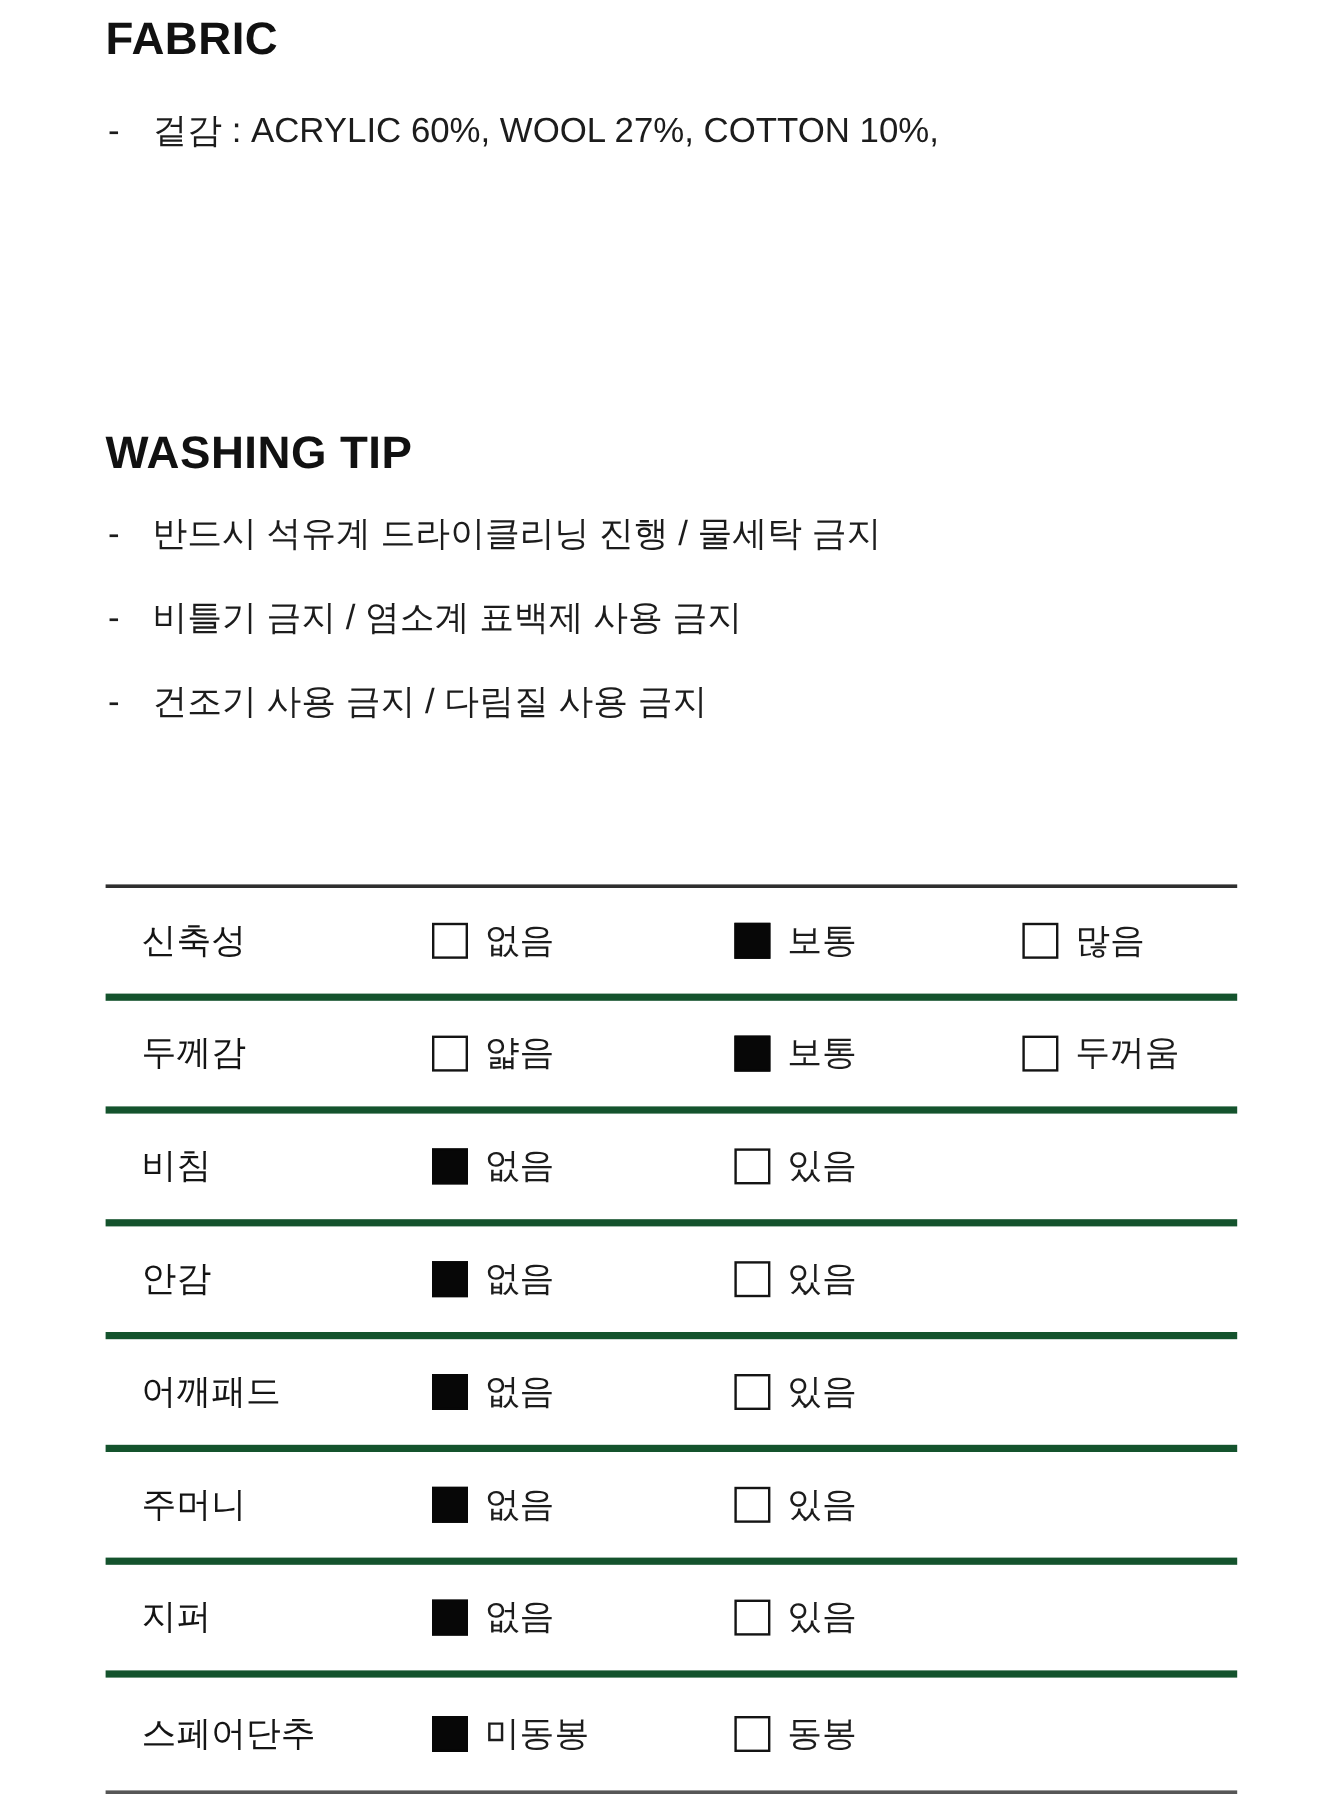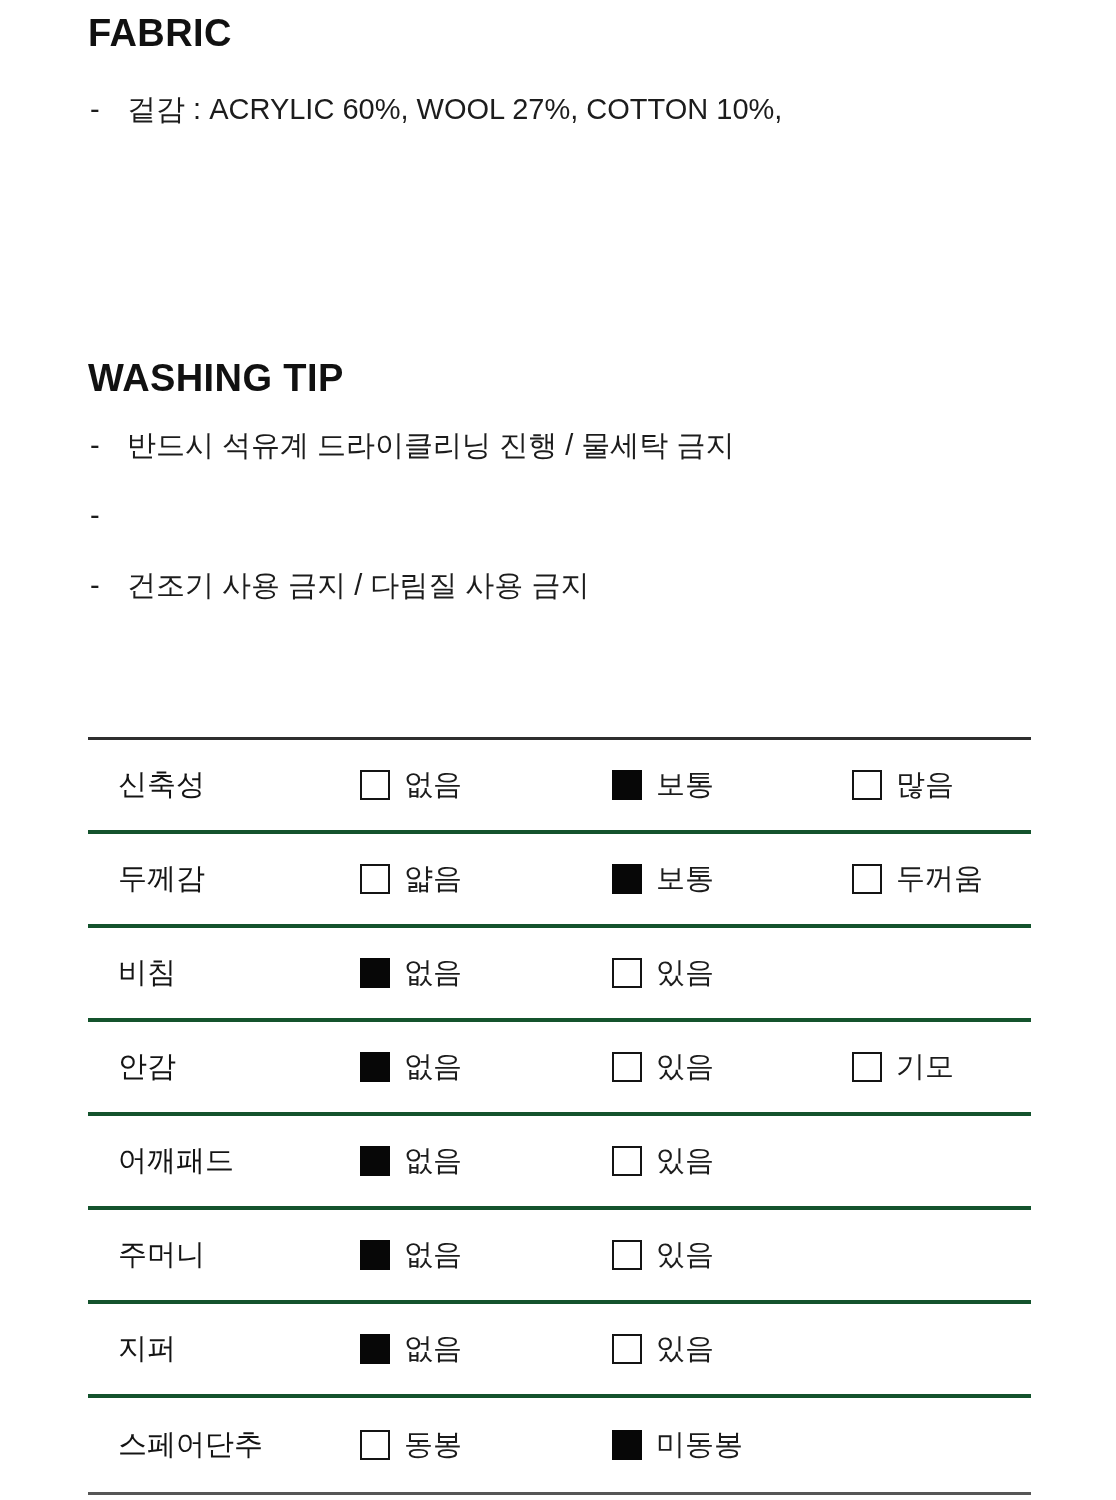--- a/index.html
+++ b/index.html
@@ -56,21 +56,21 @@
     left: 88px; top: 737px;
     width: 943px;
     border-top: 3px solid #2f2f2f;
     border-bottom: 3px solid #565656;
   }
   .spec-row {
     display: grid;
     grid-template-columns: 272px 252px 240px 1fr;
     align-items: center;
     height: 94px;
-    border-bottom: 4px solid #14532d;
+    border-bottom: 6px solid #14532d;
   }
   .spec-row:last-child { border-bottom: none; }
   .spec-label {
     padding-left: 30px;
     font-size: 29px;
     font-weight: 500;
     color: #141414;
   }
   .spec-option {
     display: flex;
@@ -106,20 +106,21 @@
 
   <h2 class="section-title" id="washing-title">WASHING TIP</h2>
 
   <div id="washing-items">
       <div class="bullet">
         <span class="dash">-</span>
         <span>반드시 석유계 드라이클리닝 진행 / 물세탁 금지</span>
       </div>
       <div class="bullet">
         <span class="dash">-</span>
+        <span>비틀기 금지 / 염소계 표백제 사용 금지</span>
       </div>
       <div class="bullet">
         <span class="dash">-</span>
         <span>건조기 사용 금지 / 다림질 사용 금지</span>
       </div>
     </div>
 
   <div id="spec-table">
       <div class="spec-row">
         <div class="spec-label">신축성</div>
@@ -165,24 +166,20 @@
       <div class="spec-row">
         <div class="spec-label">안감</div>
         <div class="spec-option">
           <span class="checkbox checked"></span>
           <span>없음</span>
         </div>
         <div class="spec-option">
           <span class="checkbox"></span>
           <span>있음</span>
         </div>
-        <div class="spec-option">
-          <span class="checkbox"></span>
-          <span>기모</span>
-        </div>
       </div>
       <div class="spec-row">
         <div class="spec-label">어깨패드</div>
         <div class="spec-option">
           <span class="checkbox checked"></span>
           <span>없음</span>
         </div>
         <div class="spec-option">
           <span class="checkbox"></span>
           <span>있음</span>
@@ -206,23 +203,23 @@
           <span>없음</span>
         </div>
         <div class="spec-option">
           <span class="checkbox"></span>
           <span>있음</span>
         </div>
       </div>
       <div class="spec-row">
         <div class="spec-label">스페어단추</div>
         <div class="spec-option">
+          <span class="checkbox checked"></span>
+          <span>미동봉</span>
+        </div>
+        <div class="spec-option">
           <span class="checkbox"></span>
           <span>동봉</span>
         </div>
-        <div class="spec-option">
-          <span class="checkbox checked"></span>
-          <span>미동봉</span>
-        </div>
       </div>
     </div>
 
 </main>
 
 </body></html>

